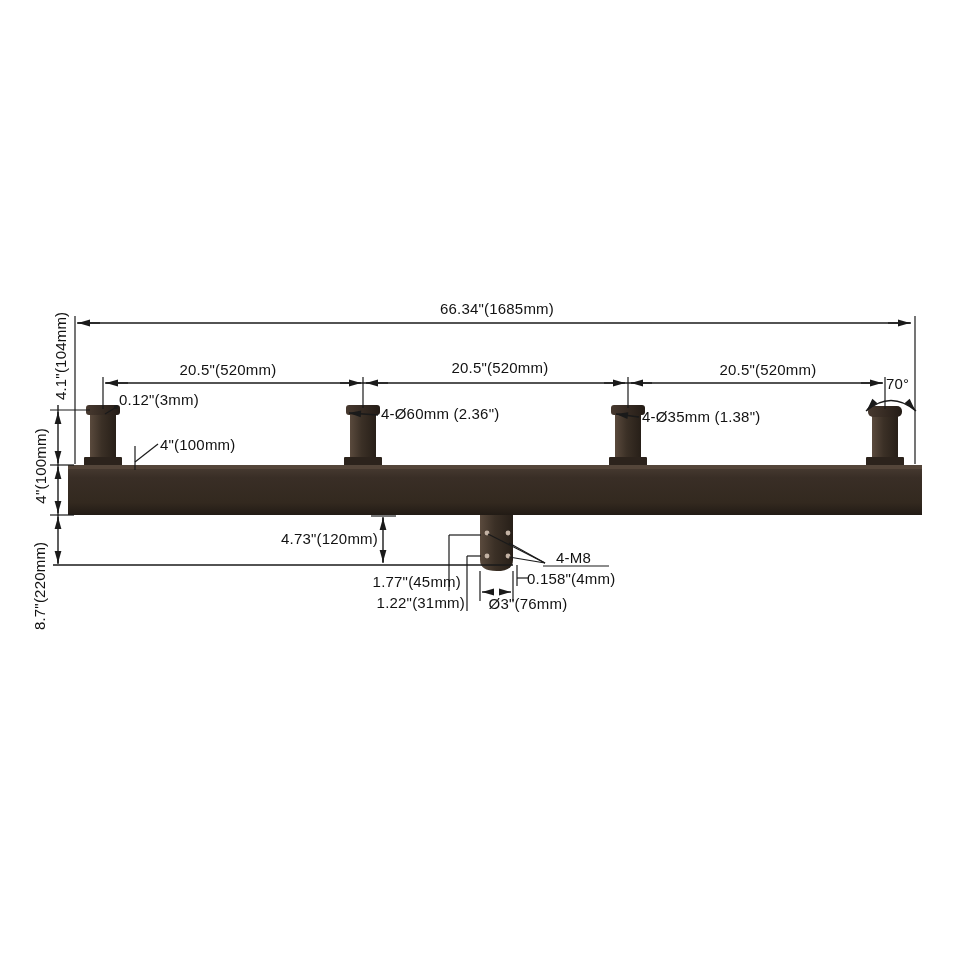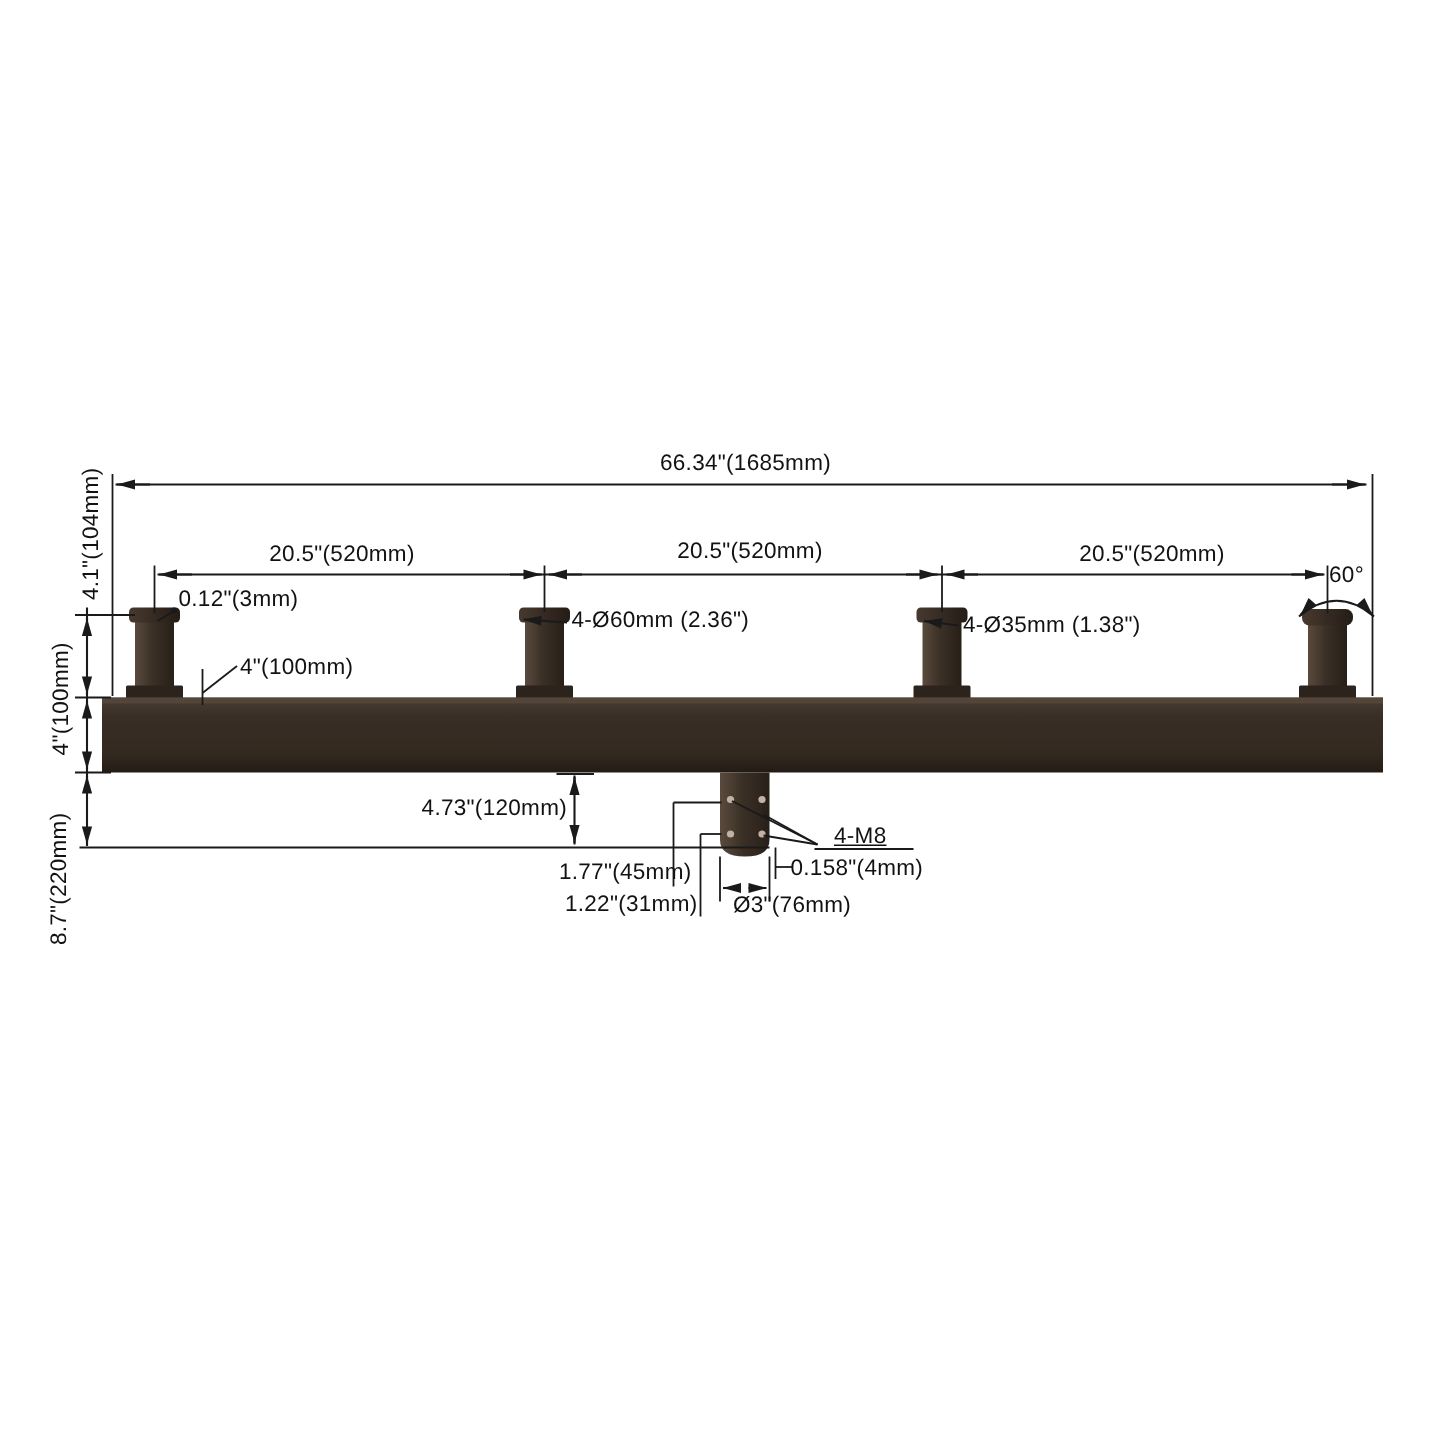--- a/index.html
+++ b/index.html
@@ -178,32 +178,32 @@
 
   <div class="dim-label c" style="left:148px; top:362px; width:160px;">20.5"(520mm)</div>
   <div class="dim-label c" style="left:420px; top:360px; width:160px;">20.5"(520mm)</div>
   <div class="dim-label c" style="left:688px; top:362px; width:160px;">20.5"(520mm)</div>
 
   <div class="dim-label" style="left:119px; top:392px;">0.12"(3mm)</div>
 
   <div class="dim-label" style="left:381px; top:406px;">4-Ø60mm (2.36")</div>
   <div class="dim-label" style="left:642px; top:409px;">4-Ø35mm (1.38")</div>
 
-  <div class="dim-label" style="left:886px; top:376px;">60°</div>
+  <div class="dim-label" style="left:886px; top:376px;">70°</div>
 
   <div class="dim-label vlabel" style="left:1px; top:348px; width:120px;">4.1"(104mm)</div>
   <div class="dim-label vlabel" style="left:-14px; top:458px; width:110px;">4"(100mm)</div>
   <div class="dim-label vlabel" style="left:-20px; top:578px; width:120px;">8.7"(220mm)</div>
 
   <div class="dim-label" style="left:160px; top:437px;">4"(100mm)</div>
 
   <div class="dim-label r" style="left:250px; top:531px; width:128px;">4.73"(120mm)</div>
 
   <div class="dim-label r" style="left:343px; top:574px; width:118px;">1.77"(45mm)</div>
   <div class="dim-label r" style="left:347px; top:595px; width:118px;">1.22"(31mm)</div>
 
   <div class="dim-label" style="left:527px; top:571px;">0.158"(4mm)</div>
 
   <div class="dim-label c" style="left:468px; top:596px; width:120px;">Ø3"(76mm)</div>
 
-  <div class="dim-label" style="left:556px; top:550px;text-decoration:underline;">4-M8</div>
+  <div class="dim-label" style="left:556px; top:550px;">4-M8</div>
 
 </div>
 
 </body></html>

